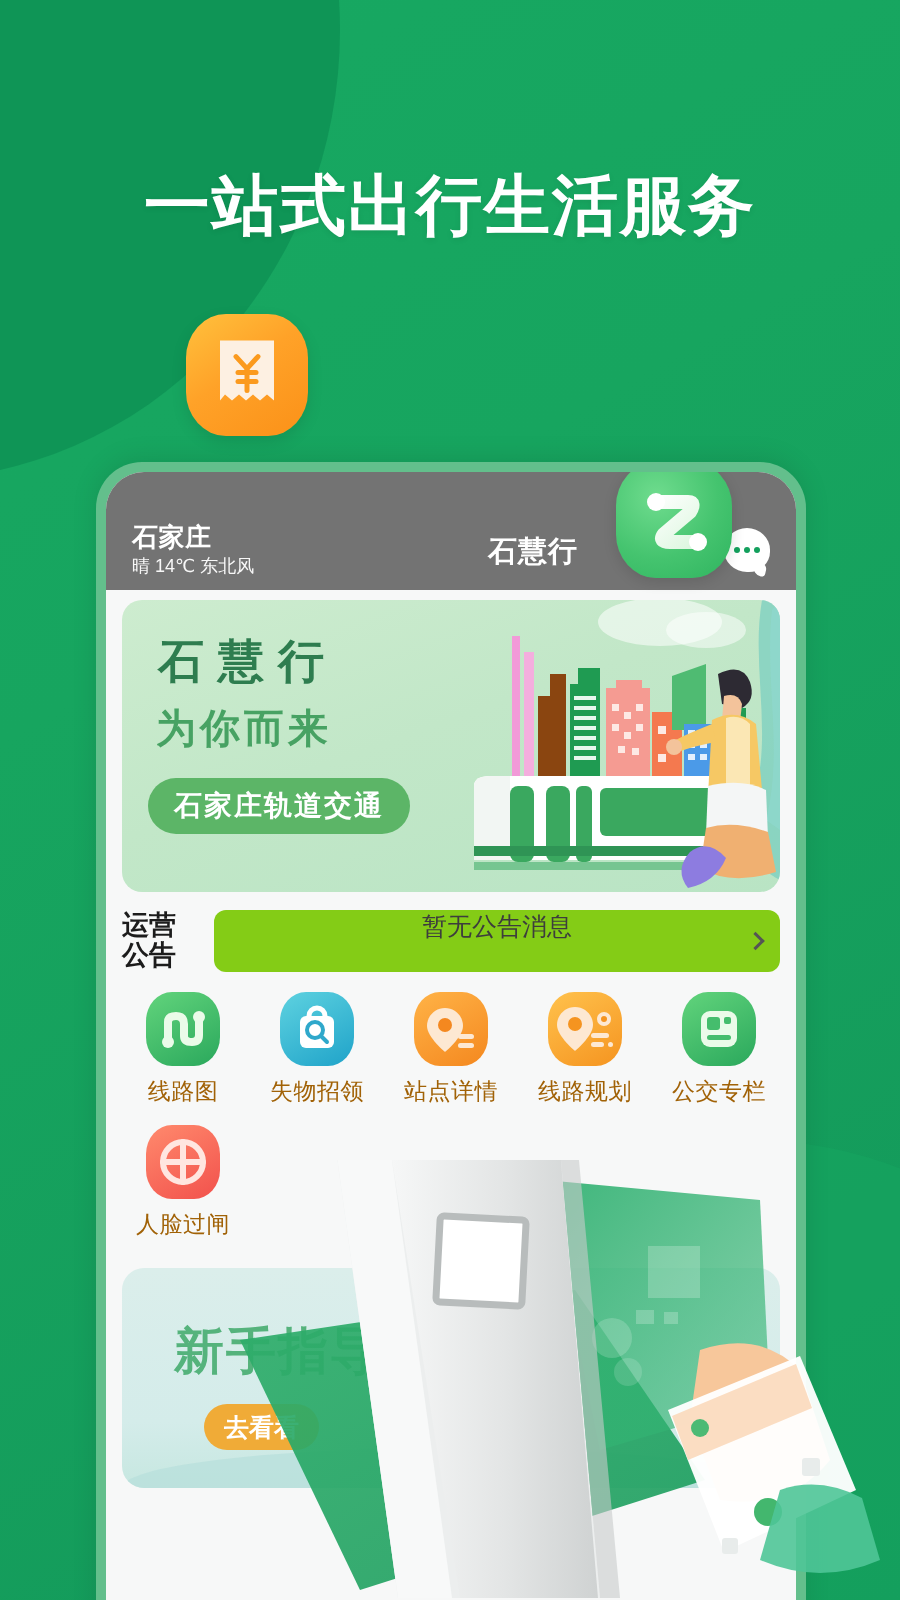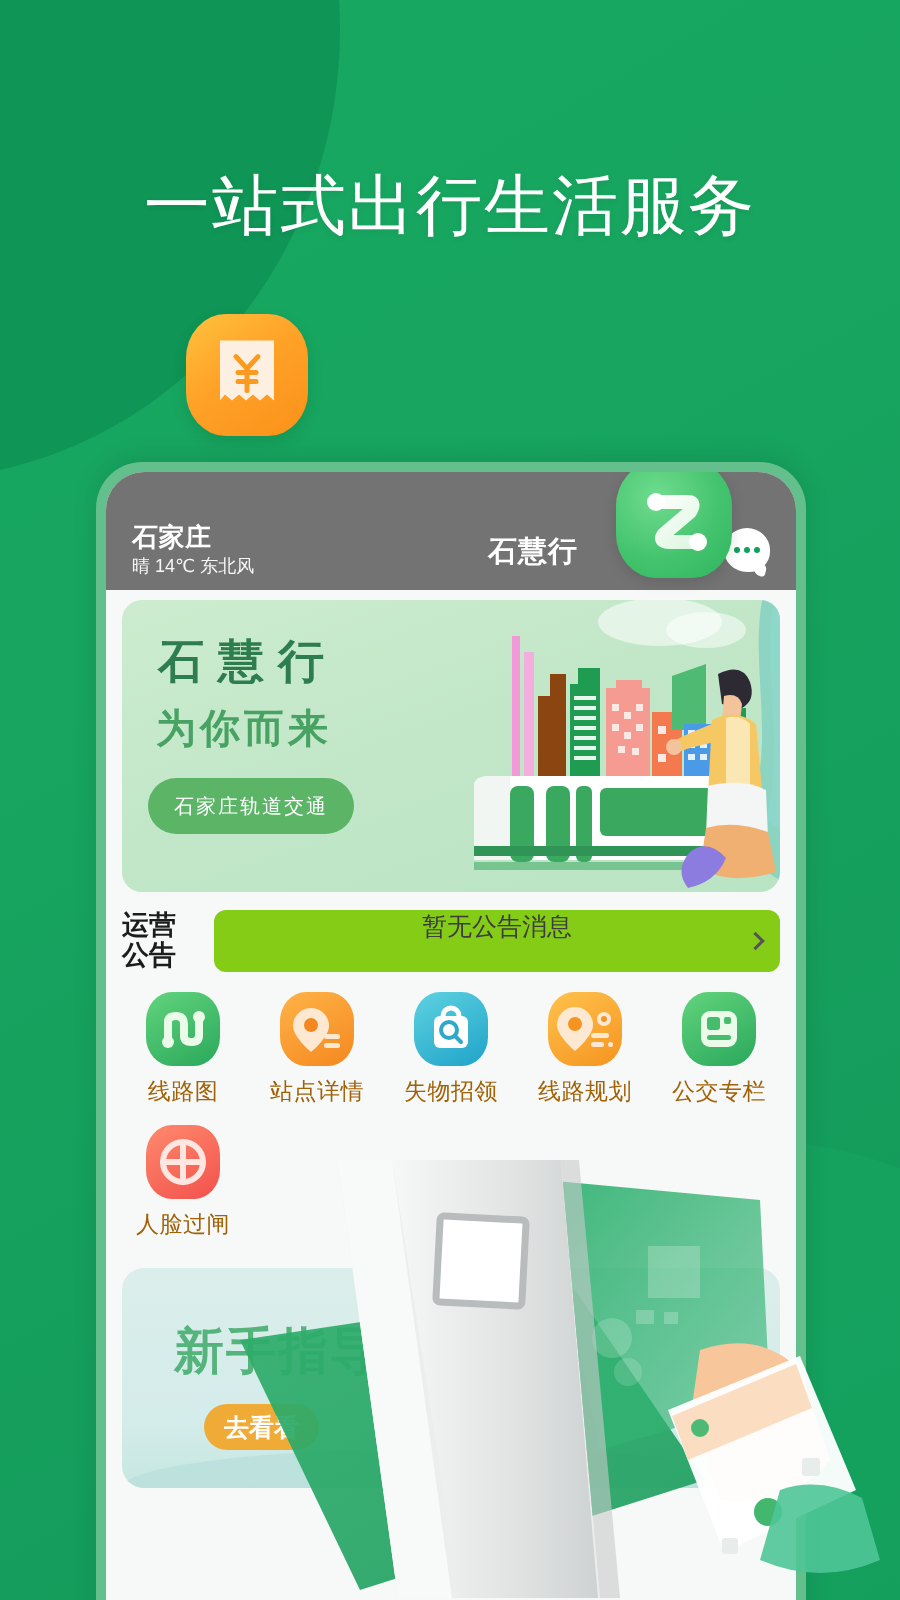--- a/index.html
+++ b/index.html
@@ -32,21 +32,21 @@
     background:#16a861;
     opacity:.45;
   }
 
   
   #headline{
     position:absolute; top:172px; left:0; width:900px;
     text-align:center;
     color:#ffffff;
     font-size:66px;
-    font-weight:normal;
+    font-weight:bold;
     letter-spacing:2px;
     line-height:1;
     text-shadow:0 2px 6px rgba(0,0,0,.08);
   }
 
   
   #app-icon{
     position:absolute; left:186px; top:314px;
     width:122px; height:122px;
     border-radius:40px / 44px;
@@ -138,21 +138,21 @@
   #banner-sub{
     position:absolute; left:34px; top:108px;
     font-size:40px; font-weight:bold; color:#47a263;
     letter-spacing:4px; line-height:1;
   }
   #banner-pill{
     position:absolute; left:26px; top:178px;
     height:56px; padding:0 26px;
     border-radius:28px;
     background:#5cb567;
-    color:#fff; font-size:20px; font-weight:normal; letter-spacing:2px;
+    color:#fff; font-size:28px; font-weight:bold; letter-spacing:2px;
     display:flex; align-items:center; justify-content:center;
   }
   #banner-art{ position:absolute; right:0; top:0; width:330px; height:292px; }
 
   
   #notice{
     margin:18px 16px 0 16px;
     display:flex; align-items:center; gap:16px;
   }
   #notice-label{
@@ -381,41 +381,41 @@
             <path d="M22 50 V30 Q22 24 30 24 Q38 24 38 32 V44 Q38 50 46 50 Q53 50 53 43 V26" stroke="#eafbe9" stroke-width="8" fill="none" stroke-linecap="round"></path>
             <circle cx="22" cy="50" r="6" fill="#eafbe9"></circle>
             <circle cx="53" cy="25" r="6" fill="#eafbe9"></circle>
           </svg>
         </div>
         <div class="grid-label">线路图</div>
       </div>
 
 
       <div class="grid-cell">
+        <div class="grid-icon" style="background:linear-gradient(150deg,#5ed2e0,#1fa3c9);">
+          <svg viewBox="0 0 74 74" width="74" height="74">
+            <path d="M29 24 a8 8 0 0 1 16 0" stroke="#ffffff" stroke-width="5" fill="none" stroke-linecap="round"></path>
+            <rect x="20" y="24" width="34" height="32" rx="6" fill="#ffffff"></rect>
+            <circle cx="35" cy="38" r="8" fill="none" stroke="#2fa8cb" stroke-width="4"></circle>
+            <path d="M41 44 L47 50" stroke="#2fa8cb" stroke-width="4" stroke-linecap="round"></path>
+          </svg>
+        </div>
+        <div class="grid-label">失物招领</div>
+      </div>
+
+      <div class="grid-cell">
         <div class="grid-icon" style="background:linear-gradient(150deg,#ffb347,#f4881f);">
           <svg viewBox="0 0 74 74" width="74" height="74">
             <path d="M31 16 C41 16 49 24 49 34 C49 45 31 60 31 60 C31 60 13 45 13 34 C13 24 21 16 31 16 Z" fill="#fde8d2"></path>
             <circle cx="31" cy="33" r="7" fill="#f4881f"></circle>
             <rect x="44" y="42" width="16" height="5" rx="2.5" fill="#fde8d2"></rect>
             <rect x="44" y="51" width="16" height="5" rx="2.5" fill="#fde8d2"></rect>
           </svg>
         </div>
         <div class="grid-label">站点详情</div>
-      </div>
-
-      <div class="grid-cell">
-        <div class="grid-icon" style="background:linear-gradient(150deg,#5ed2e0,#1fa3c9);">
-          <svg viewBox="0 0 74 74" width="74" height="74">
-            <path d="M29 24 a8 8 0 0 1 16 0" stroke="#ffffff" stroke-width="5" fill="none" stroke-linecap="round"></path>
-            <rect x="20" y="24" width="34" height="32" rx="6" fill="#ffffff"></rect>
-            <circle cx="35" cy="38" r="8" fill="none" stroke="#2fa8cb" stroke-width="4"></circle>
-            <path d="M41 44 L47 50" stroke="#2fa8cb" stroke-width="4" stroke-linecap="round"></path>
-          </svg>
-        </div>
-        <div class="grid-label">失物招领</div>
       </div>
 
       <div class="grid-cell">
         <div class="grid-icon" style="background:linear-gradient(150deg,#ffc24d,#f59420);">
           <svg viewBox="0 0 74 74" width="74" height="74">
             <path d="M27 15 C37 15 45 23 45 33 C45 44 27 59 27 59 C27 59 9 44 9 33 C9 23 17 15 27 15 Z" fill="#fde8d2"></path>
             <circle cx="27" cy="32" r="7" fill="#f59420"></circle>
             <circle cx="56" cy="27" r="7" fill="#fde8d2"></circle>
             <circle cx="56" cy="27" r="3" fill="#f59420"></circle>
             <rect x="43" y="41" width="18" height="5" rx="2.5" fill="#fde8d2"></rect>

